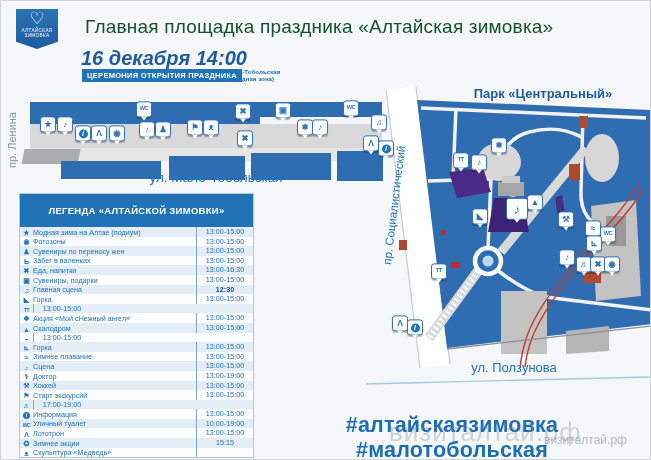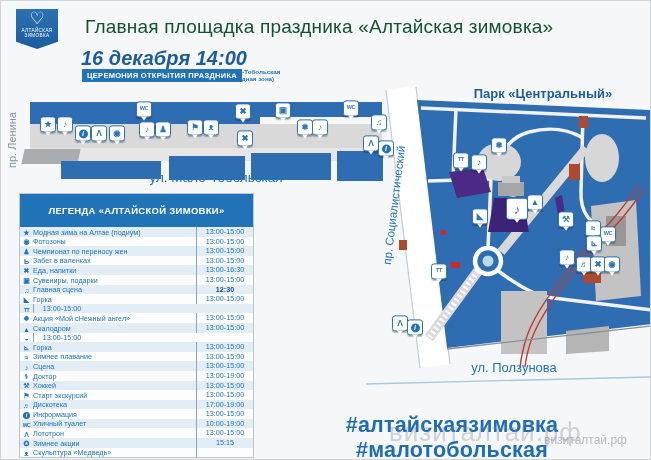--- a/index.html
+++ b/index.html
@@ -108,21 +108,21 @@
           <span class="l-lb">Модная зима на Алтае (подиум)</span>
           <span class="l-tm">13:00-15:00</span>
         </div>
         <div class="legend-row">
           <span class="l-ic">◉</span>
           <span class="l-lb">Фотозоны</span>
           <span class="l-tm">13:00-15:00</span>
         </div>
         <div class="legend-row">
           <span class="l-ic">♟</span>
-          <span class="l-lb">Чемпионат по переносу жен</span>
+          <span class="l-lb">Сувениры по переносу жен</span>
           <span class="l-tm">13:00-15:00</span>
         </div>
         <div class="legend-row">
           <span class="l-ic">Ь</span>
           <span class="l-lb">Забег в валенках</span>
           <span class="l-tm">13:00-15:00</span>
         </div>
         <div class="legend-row">
           <span class="l-ic">✖</span>
           <span class="l-lb">Еда, напитки</span>
@@ -186,21 +186,20 @@
           <span class="l-lb">Хоккей</span>
           <span class="l-tm">13:00-15:00</span>
         </div>
         <div class="legend-row">
           <span class="l-ic">⚑</span>
           <span class="l-lb">Старт экскурсий</span>
           <span class="l-tm">13:00-15:00</span>
         </div>
         <div class="legend-row">
           <span class="l-ic">♬</span>
-          <span class="l-lb">Дискотека</span>
           <span class="l-tm">17:00-19:00</span>
         </div>
         <div class="legend-row">
           <span class="l-ic inv">i</span>
           <span class="l-lb">Информация</span>
           <span class="l-tm">13:00-15:00</span>
         </div>
         <div class="legend-row">
           <span class="l-ic sm">WC</span>
           <span class="l-lb">Уличный туалет</span>

